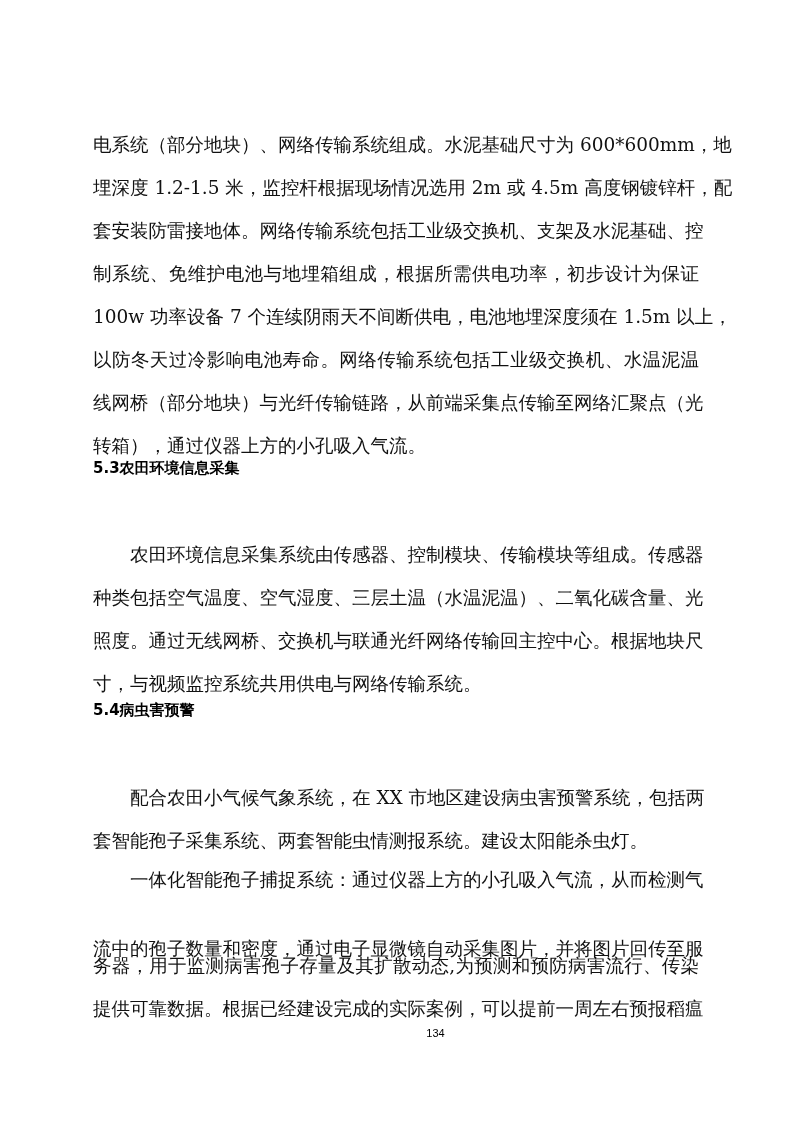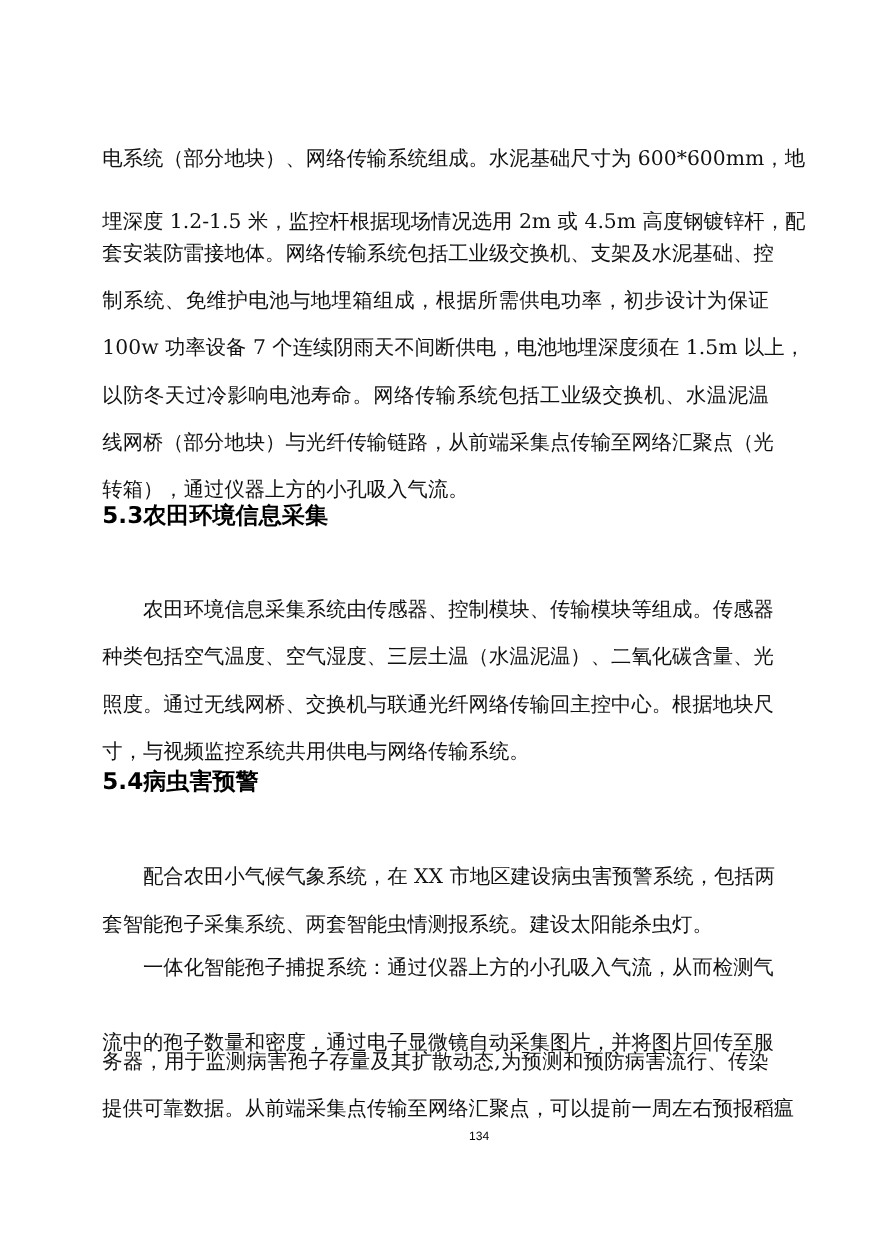--- a/index.html
+++ b/index.html
@@ -2,31 +2,31 @@
 <html><head>
 <meta charset="utf-8">
 <style>
   html, body { margin: 0; padding: 0; background: #ffffff; }
   body { width: 793px; height: 1122px; position: relative; overflow: hidden;
          font-family: "DejaVu Serif", "Liberation Serif", serif; color: #111; }
   .line { position: absolute; left: 93px; width: 606px; font-size: 18.5px; line-height: 24px;
           white-space: nowrap; text-align: justify; text-align-last: justify; margin-top: 30px; }
   .line.last { text-align-last: left; }
   .heading { position: absolute; left: 93px; font-family: "DejaVu Sans", "Liberation Sans", sans-serif;
-             font-weight: bold; font-size: 21px; line-height: 26px; color: #000; }
+             font-weight: bold; font-size: 15px; line-height: 26px; color: #000; }
   .pagenum { position: absolute; left: 0; width: 793px; top: 1027px; text-align: center;
              font-family: "Liberation Sans", sans-serif; font-size: 11px; color: #000; padding-left: 39px; }
 </style>
 </head>
 <body>
 
 <div>
   <div>
     <div class="line" style="top:103px">电系统（部分地块）、网络传输系统组成。水泥基础尺寸为 600*600mm，地</div>
-    <div class="line" style="top:160px">埋深度 1.2-1.5 米，监控杆根据现场情况选用 2m 或 4.5m 高度钢镀锌杆，配</div>
+    <div class="line" style="top:146px">埋深度 1.2-1.5 米，监控杆根据现场情况选用 2m 或 4.5m 高度钢镀锌杆，配</div>
     <div class="line" style="top:189px">套安装防雷接地体。网络传输系统包括工业级交换机、支架及水泥基础、控</div>
     <div class="line" style="top:232px">制系统、免维护电池与地埋箱组成，根据所需供电功率，初步设计为保证</div>
     <div class="line" style="top:275px">100w 功率设备 7 个连续阴雨天不间断供电，电池地埋深度须在 1.5m 以上，</div>
     <div class="line" style="top:318px">以防冬天过冷影响电池寿命。网络传输系统包括工业级交换机、水温泥温</div>
     <div class="line" style="top:361px">线网桥（部分地块）与光纤传输链路，从前端采集点传输至网络汇聚点（光</div>
     <div class="line last" style="top:404px">转箱），通过仪器上方的小孔吸入气流。</div>
   </div>
 
   <div class="heading" style="top:455px">5.3农田环境信息采集</div>
   <div>
@@ -38,17 +38,17 @@
 
   <div class="heading" style="top:697px">5.4病虫害预警</div>
   <div>
     <div class="line" style="top:756px">　　配合农田小气候气象系统，在 XX 市地区建设病虫害预警系统，包括两</div>
     <div class="line last" style="top:799px">套智能孢子采集系统、两套智能虫情测报系统。建设太阳能杀虫灯。</div>
   </div>
   <div>
     <div class="line" style="top:838px">　　一体化智能孢子捕捉系统：通过仪器上方的小孔吸入气流，从而检测气</div>
     <div class="line" style="top:907px">流中的孢子数量和密度，通过电子显微镜自动采集图片，并将图片回传至服</div>
     <div class="line" style="top:924px">务器，用于监测病害孢子存量及其扩散动态,为预测和预防病害流行、传染</div>
-    <div class="line" style="top:967px">提供可靠数据。从前端采集点传输至网络汇聚点，可以提前一周左右预报稻瘟</div>
+    <div class="line" style="top:967px">提供可靠数据。根据已经建设完成的实际案例，可以提前一周左右预报稻瘟</div>
   </div>
 
   <div class="pagenum">134</div>
 </div>
 
 </body></html>

